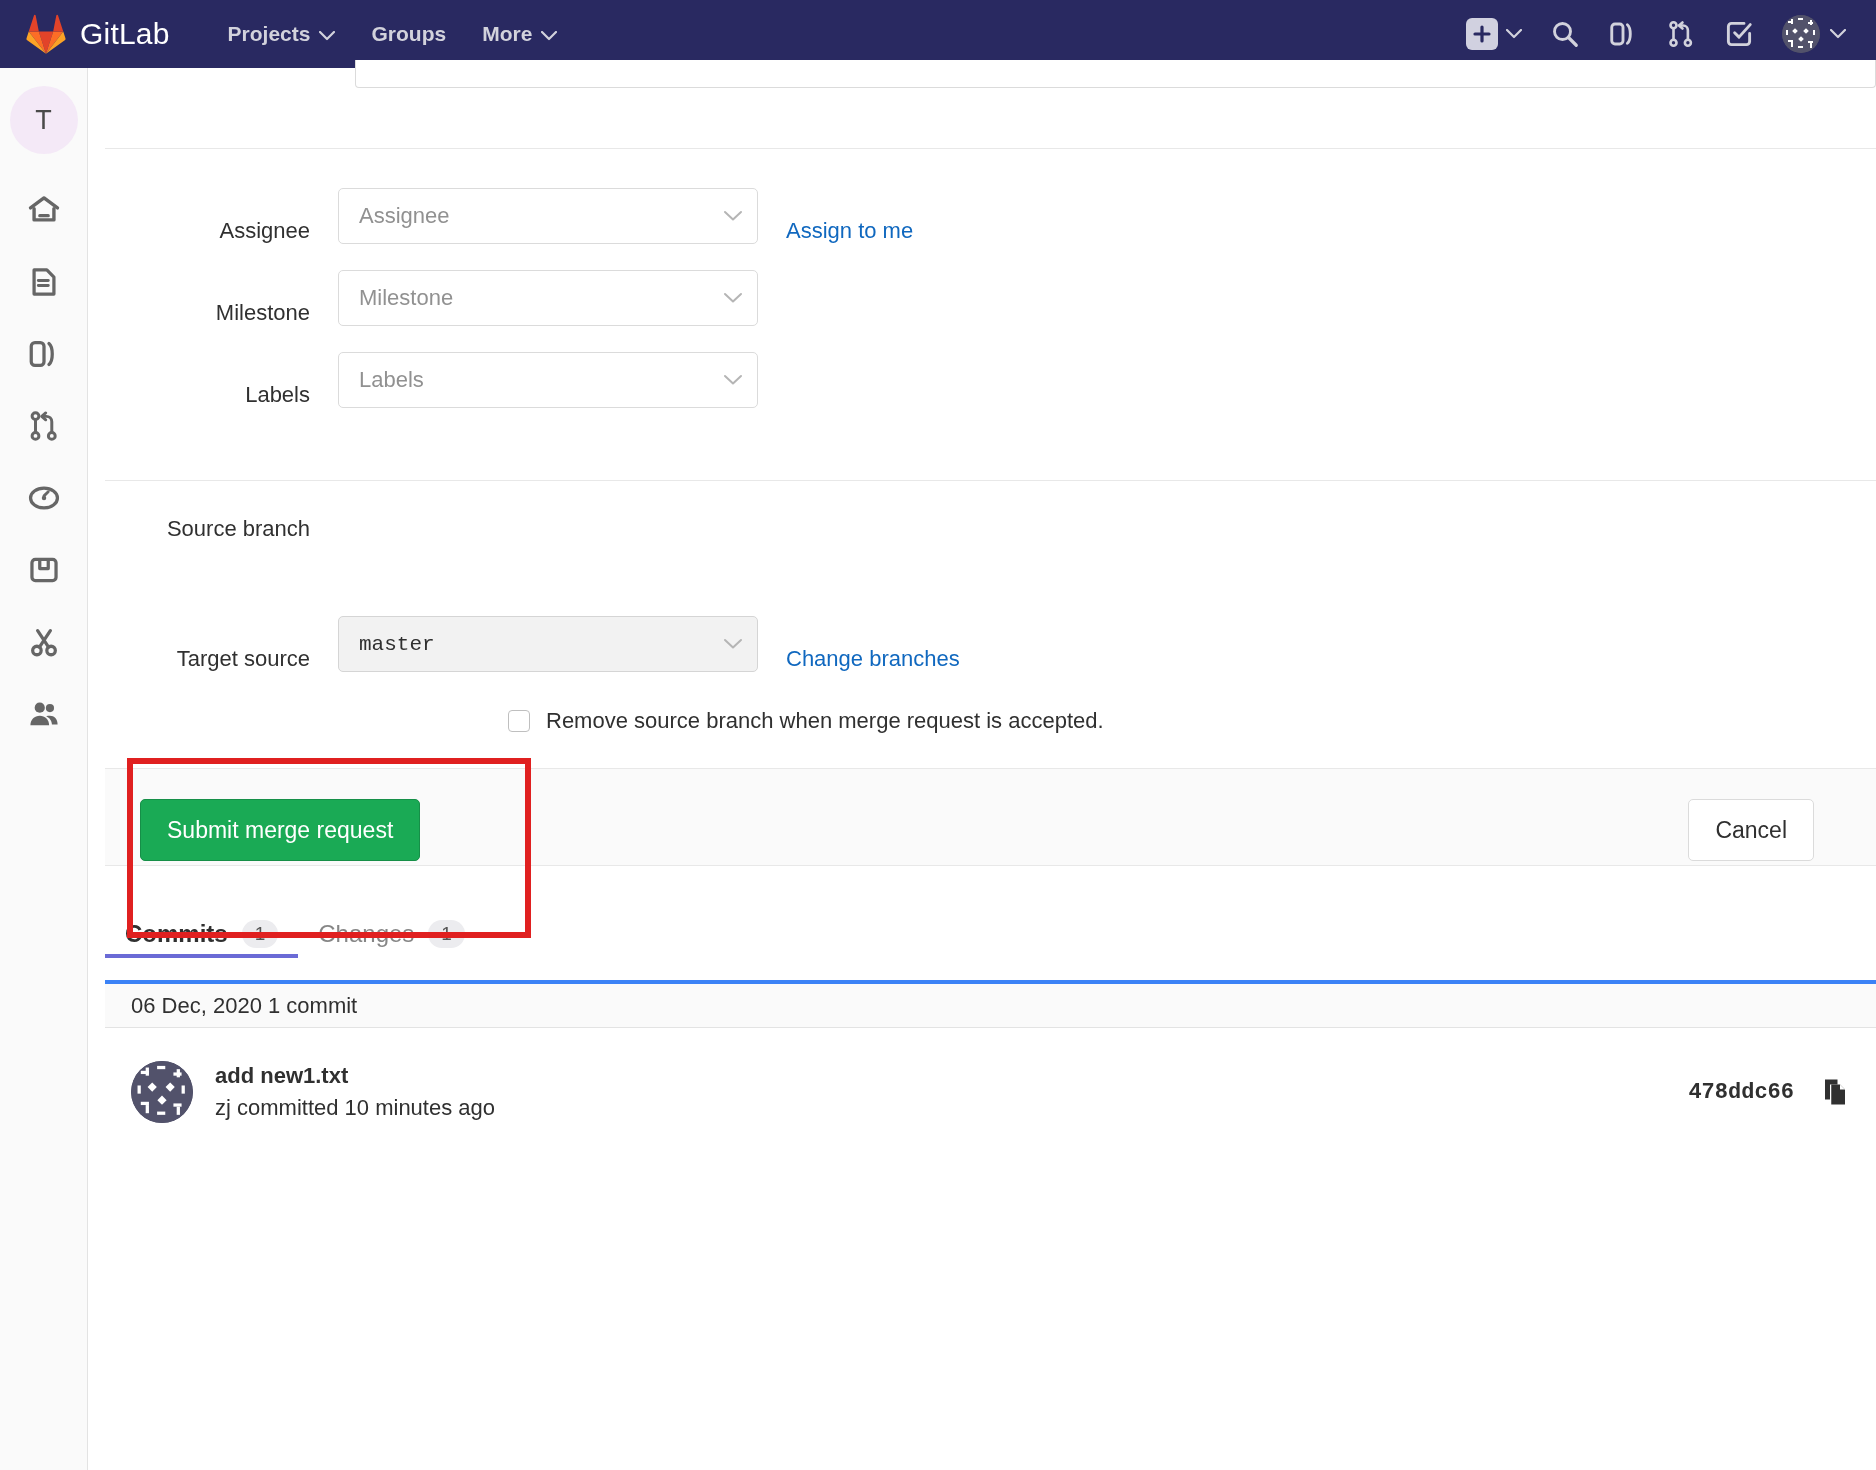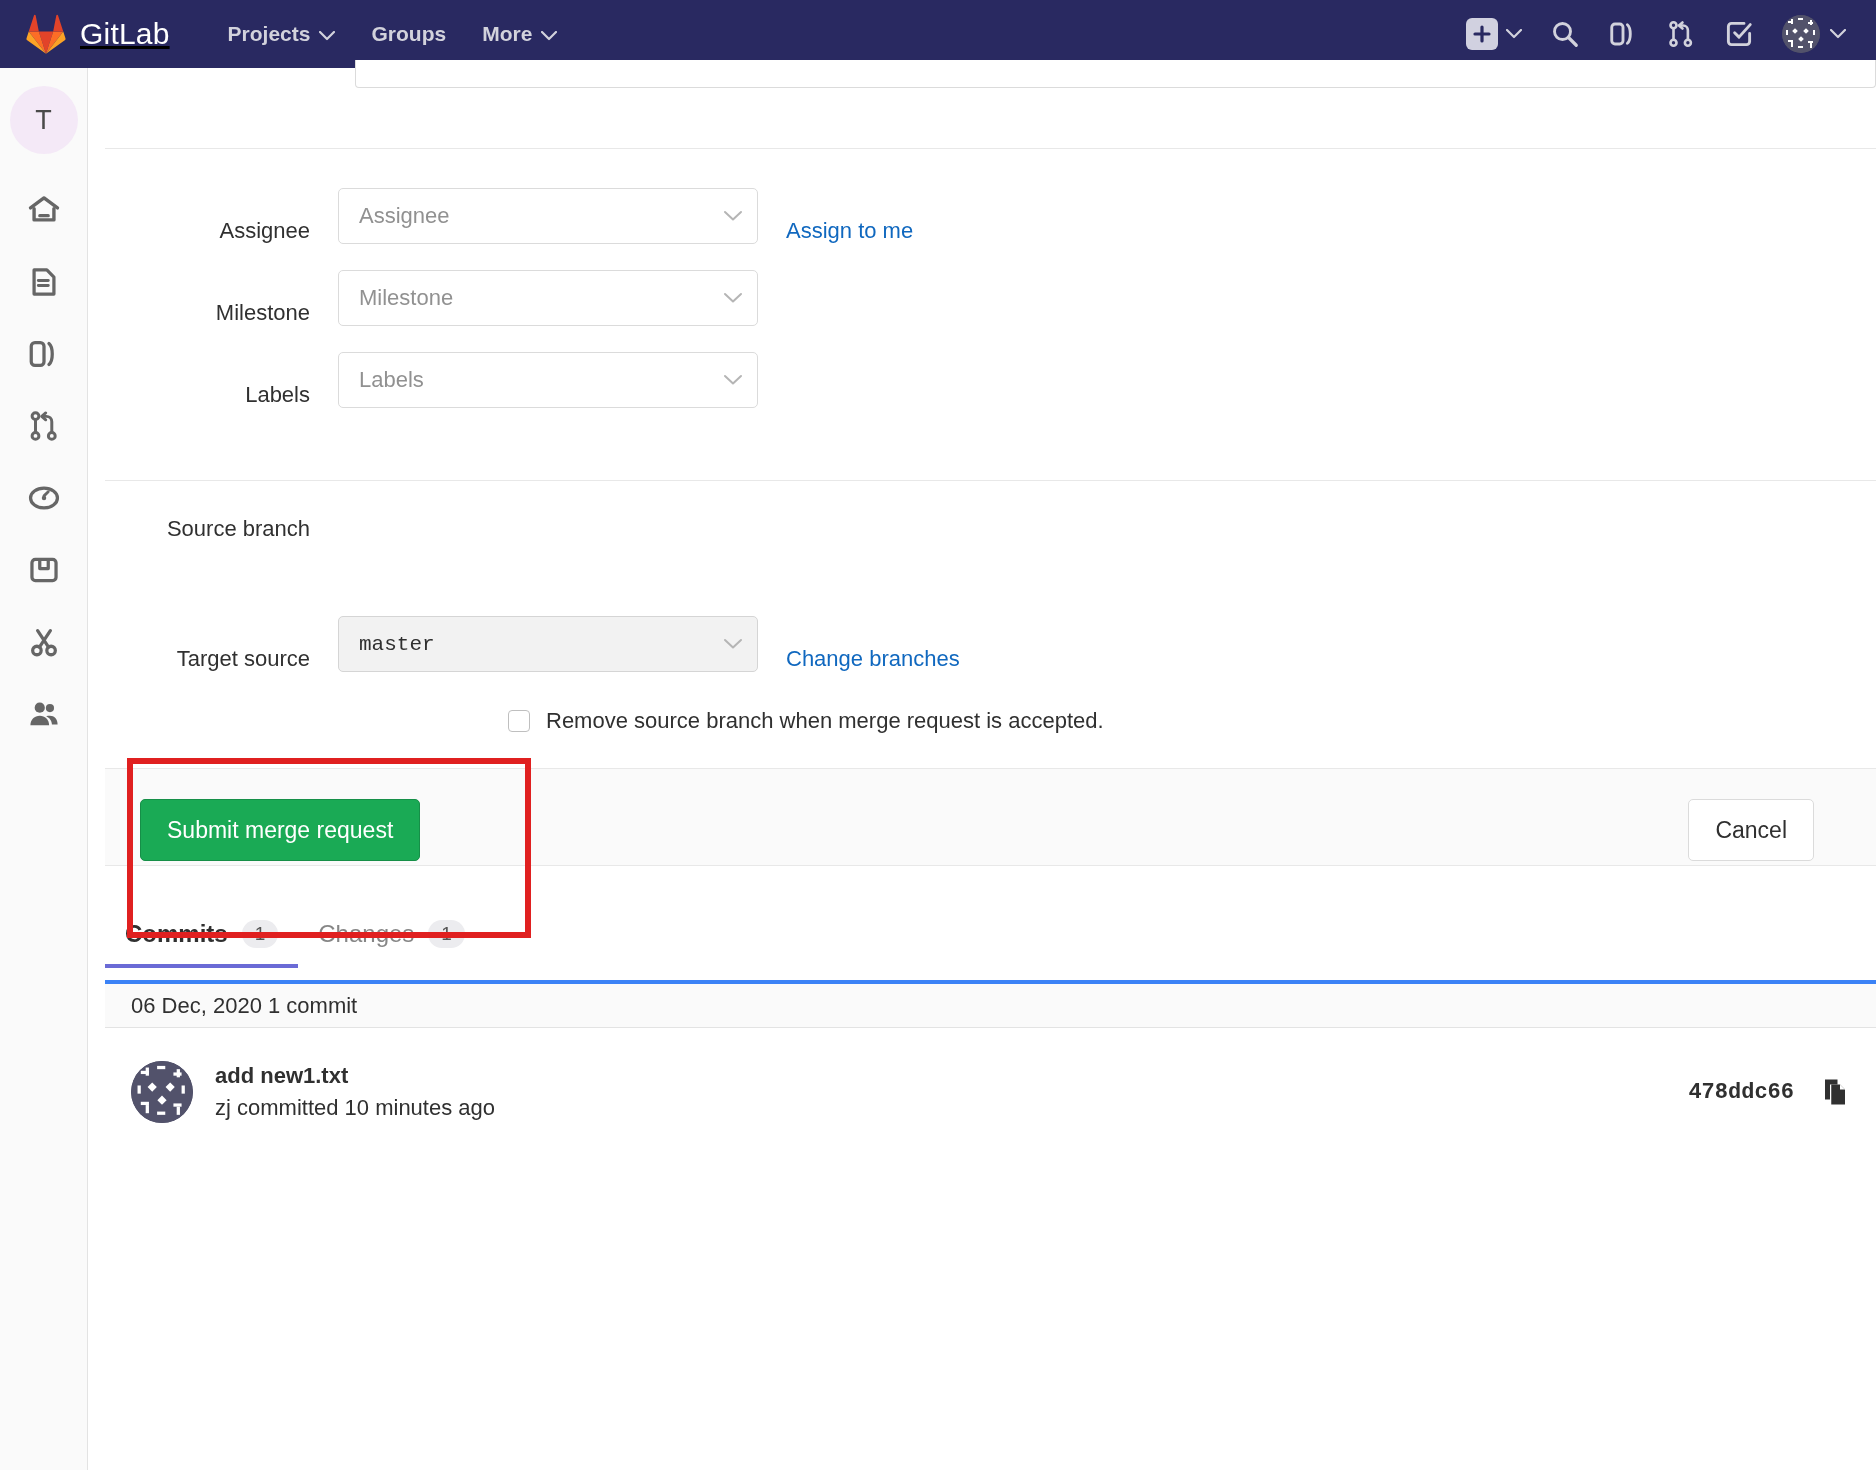--- a/index.html
+++ b/index.html
@@ -11,21 +11,21 @@
   }
   body { position: relative; }
 
   
   .navbar {
     position: absolute; top: 0; left: 0;
     width: 1876px; height: 68px;
     background: #292961;
     display: flex; align-items: center;
   }
-  .nav-brand { display: flex; align-items: center; margin-left: 24px; text-decoration: underline; }
+  .nav-brand { display: flex; align-items: center; margin-left: 24px; }
   .gl-logo { width: 44px; height: 42px; display: block; }
   .brand-text {
     color: #ffffff; font-size: 30px; font-weight: 400;
     margin-left: 12px; letter-spacing: 0.2px;
   }
   .nav-links { display: flex; align-items: center; margin-left: 58px; }
   .nav-link {
     color: #d2d2dc; font-size: 21px; font-weight: 700;
     margin-right: 36px; display: flex; align-items: center;
     cursor: pointer; white-space: nowrap; justify-content: flex-end;
@@ -158,21 +158,21 @@
   }
 
   
   .tabs {
     position: absolute; left: 17px; top: 1043px;
     width: 1771px; height: 66px;
     display: flex; align-items: flex-start;
   }
   .tab {
     display: flex; align-items: center;
-    padding: 6px 20px 20px 20px; cursor: pointer; position: relative;
+    padding: 6px 20px 10px 20px; cursor: pointer; position: relative;
   }
   .tab-label { font-size: 24px; color: #868686; }
   .tab.active .tab-label { color: #303030; font-weight: 700; }
   .tab-count {
     margin-left: 14px; background: #ececef; color: #545454;
     border-radius: 26px; padding: 3px 13px; font-size: 19px;
   }
   .tab.active::after {
     content: ""; position: absolute; left: 0; right: 0; bottom: 0;
     height: 4px; background: #6b6bd6;

